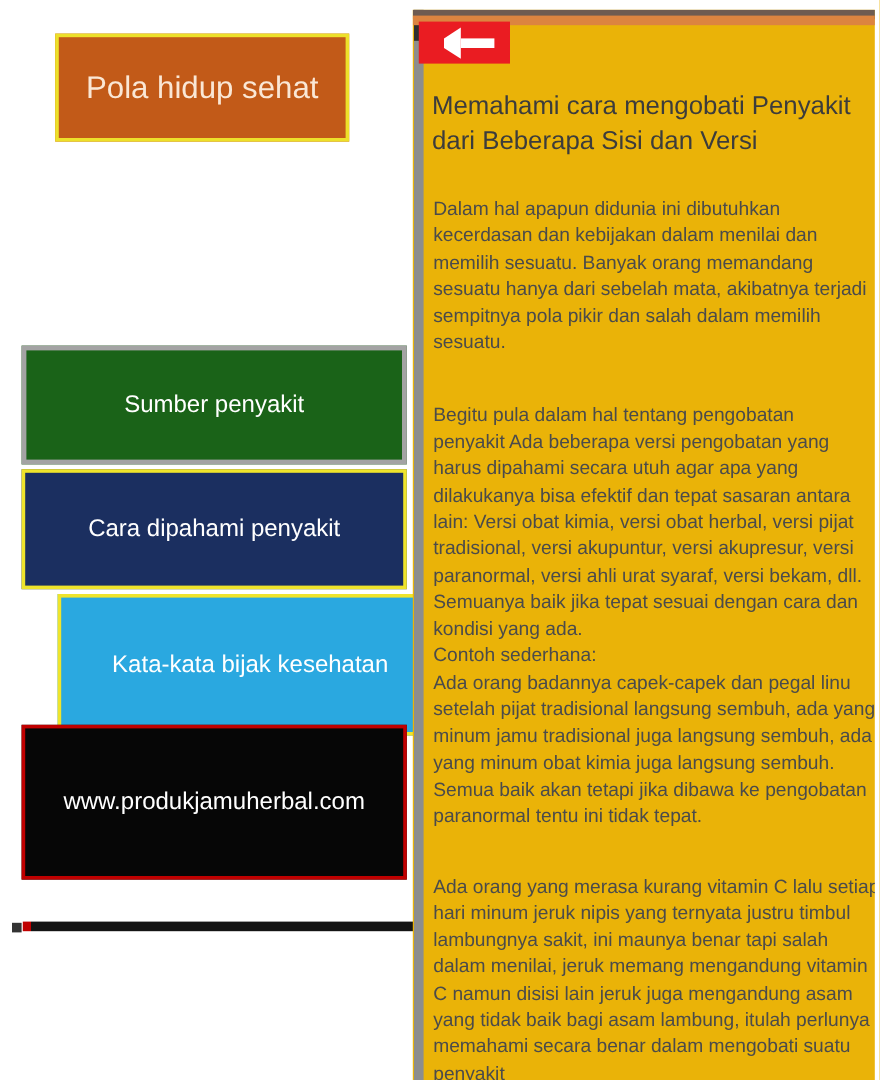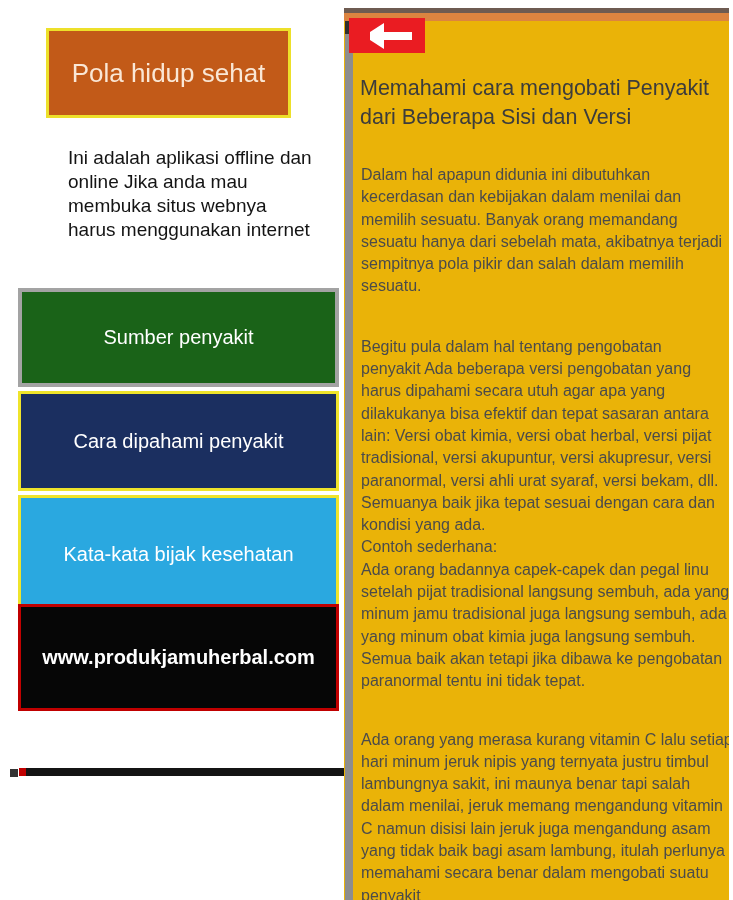--- a/index.html
+++ b/index.html
@@ -24,22 +24,22 @@
     font-size:19px; line-height:24px; color:#141414; white-space:pre-line;
   }
 
   .menu-btn {
     position:absolute; left:10px; width:321px;
     display:flex; align-items:center; justify-content:center;
     color:#ffffff; font-size:20px; cursor:pointer; text-align:center;
   }
   .menu-btn.green { top:280px; height:99px;  background:#1A6318; border:4px solid #a3a3a3; }
   .menu-btn.navy  { top:383px; height:100px; background:#1B2F60; border:3px solid #EFE42B; }
-  .menu-btn.blue  { top:487px; height:118px;  background:#2AA8E0; border:3px solid #EFE42B; }
-  .menu-btn.black { top:596px; height:107px; background:#060606; border:3px solid #C00000; font-weight:bold; }
+  .menu-btn.blue  { top:487px; height:118px;  background:#2AA8E0; border:3px solid #EFE42B;margin-left:30px; }
+  .menu-btn.black { top:596px; height:129px; background:#060606; border:3px solid #C00000; font-weight:normal; }
 
   .divider {
     position:absolute; left:11px; top:760px; width:326px; height:4px;
     background:linear-gradient(to right, #C00000 0px, #C00000 7px, #141414 7px);
   }
   .divider-dot { position:absolute; left:2px; top:761px; width:4px; height:5px; background:#333; }
 
   
   .right-panel { position:absolute; left:336px; top:0; width:397px; height:900px; background:#eab308; overflow:hidden; }
 
@@ -78,24 +78,20 @@
 <body>
 
 <div class="screen">
 
   <div class="left-panel">
 
     <div class="top-button">
       <span>Pola hidup sehat</span>
     </div>
 
-    <div class="app-desc">Ini adalah aplikasi offline dan
-online Jika anda mau
-membuka situs webnya
-harus menggunakan internet</div>
 
     <div class="menu-btn green">
       <span>Sumber penyakit</span>
     </div>
 
     <div class="menu-btn navy">
       <span>Cara dipahami penyakit</span>
     </div>
 
     <div class="menu-btn blue">

